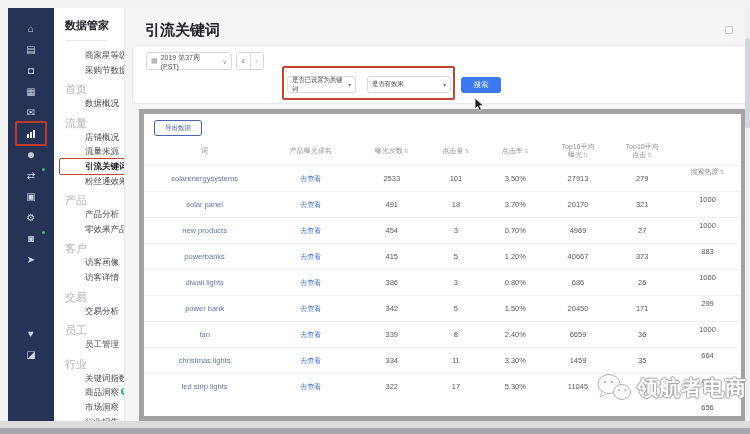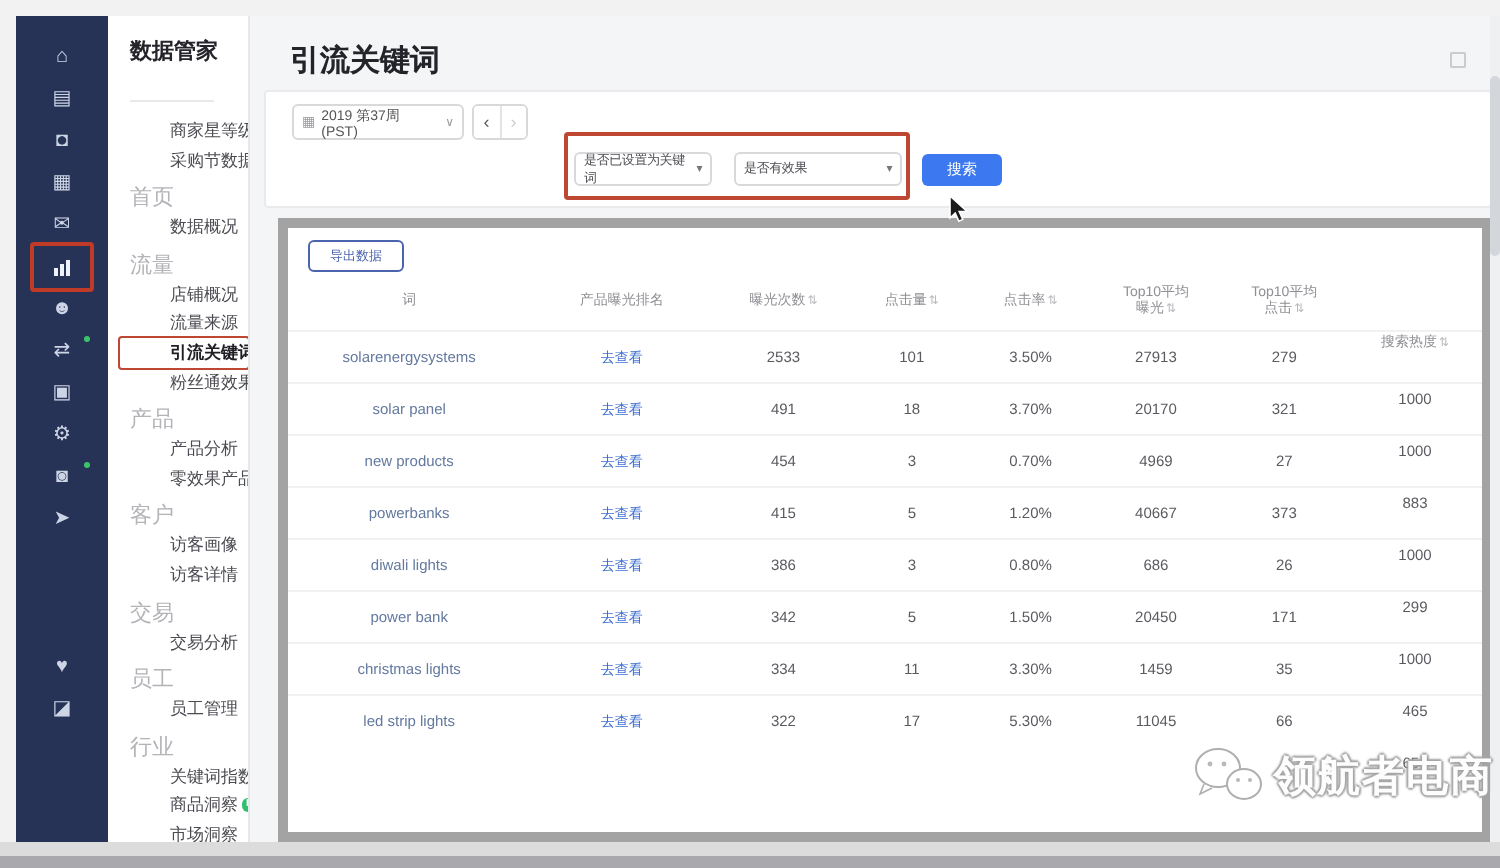--- a/index.html
+++ b/index.html
@@ -11,21 +11,21 @@
   .rail-item{position:relative;height:21px;display:flex;align-items:center;justify-content:center;color:#ccd4e6;}
   .rail-item .glyph{font-size:10px;line-height:10px;}
   .rail-item:nth-child(13){margin-top:53px;}
   .rail-item.annotated::after{content:'';position:absolute;left:7px;right:7px;top:-2px;bottom:-2px;border:2px solid #c03a28;border-radius:2px;}
   .bars{display:inline-flex;align-items:flex-end;gap:1px;}
   .bars span{display:inline-block;width:2px;background:#eef2fb;}
   .dot{position:absolute;right:9px;top:3px;width:3px;height:3px;border-radius:50%;background:#3ac569;}
 
   
   .sidebar{position:absolute;left:54px;top:8px;width:71px;height:413px;background:#ffffff;border-right:1px solid #e7e7e9;padding:10px 0 0 11px;overflow:hidden;}
-  .sb-title{font-size:11px;font-weight:bold;color:#24242a;margin-bottom:17px;}
+  .sb-title{font-size:11px;font-weight:bold;color:#24242a;margin-bottom:7px;}
   .sb-divider{width:42px;height:1px;background:#e9e9e9;margin:0 0 7px 0;}
   .sb-section{font-size:11px;color:#b3b3b8;height:13px;line-height:13px;margin-top:6px;}
   .sb-item{position:relative;font-size:8.5px;color:#4b4b52;height:14.6px;line-height:14.6px;white-space:nowrap;cursor:pointer;padding-left:20px;}
   .sb-item.active{color:#1e1e24;font-weight:bold;}
   .sb-item.annotated::after{content:'';position:absolute;left:-6px;top:-1px;width:64px;height:15px;border:1.5px solid #bd4732;border-radius:2px;}
   .badge{display:inline-block;background:#2fbf6e;color:#fff;font-size:5px;line-height:7px;padding:0 2px;border-radius:3px;vertical-align:2px;margin-left:2px;font-weight:bold;}
 
   
   .main{position:absolute;left:125px;top:8px;width:625px;height:413px;background:#f4f5f7;}
   .page-title{position:absolute;left:20px;top:13px;font-size:15px;font-weight:bold;color:#23232a;}
@@ -258,20 +258,30 @@
             <div class="td kw">power bank</div>
             <div class="td link">去查看</div>
             <div class="td num">342</div>
             <div class="td num">5</div>
             <div class="td num">1.50%</div>
             <div class="td num">20450</div>
             <div class="td num">171</div>
             <div class="td num">1000</div>
           </div>
           <div class="trow">
+            <div class="td kw">fan</div>
+            <div class="td link">去查看</div>
+            <div class="td num">339</div>
+            <div class="td num">8</div>
+            <div class="td num">2.40%</div>
+            <div class="td num">6659</div>
+            <div class="td num">36</div>
+            <div class="td num">664</div>
+          </div>
+          <div class="trow">
             <div class="td kw">christmas lights</div>
             <div class="td link">去查看</div>
             <div class="td num">334</div>
             <div class="td num">11</div>
             <div class="td num">3.30%</div>
             <div class="td num">1459</div>
             <div class="td num">35</div>
             <div class="td num">465</div>
           </div>
           <div class="trow">

